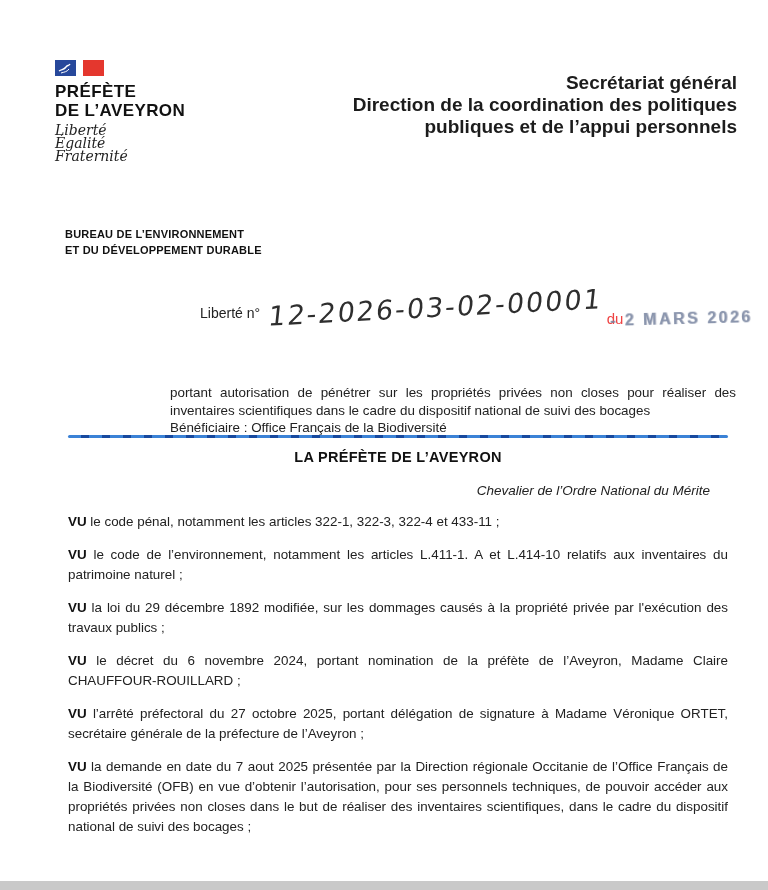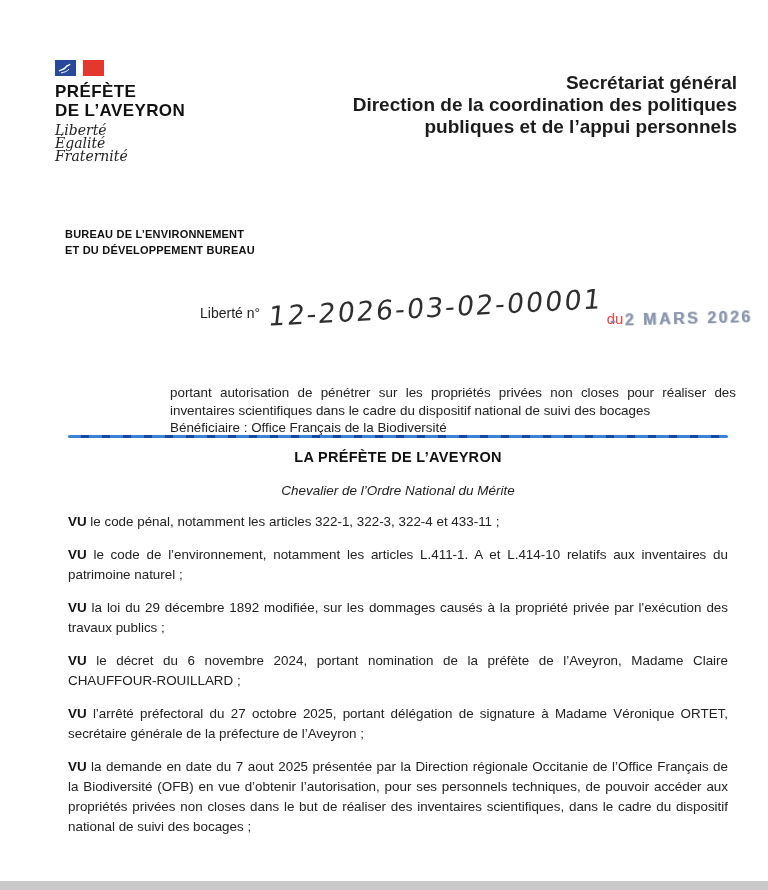--- a/index.html
+++ b/index.html
@@ -71,21 +71,21 @@
   .blue-line{
     position:absolute;left:68px;top:435px;width:660px;height:3px;
     background:repeating-linear-gradient(90deg,#3b82d6 0 13px,#17499e 13px 21px);
     border-radius:2px;
   }
   .title-center{
     position:absolute;left:68px;top:449px;width:660px;text-align:center;
     font-weight:bold;font-size:14.5px;letter-spacing:.3px;color:#111;
   }
   .subtitle-center{
-    position:absolute;left:68px;top:483px;width:660px;text-align:center;
+    position:absolute;left:50px;top:483px;width:660px;text-align:right;
     font-style:italic;font-size:13.5px;color:#222;
   }
 
   
   .vu-list{position:absolute;left:68px;top:512px;width:660px;}
   .vu-list p{
     margin:0 0 13px 0;font-size:13.4px;line-height:20px;
     text-align:justify;color:#222;
   }
   .vu-list p strong{font-weight:bold;color:#111;}
@@ -117,21 +117,21 @@
   </div>
 
   <div class="header-right">
     <div>Secrétariat général</div>
     <div>Direction de la coordination des politiques</div>
     <div>publiques et de l’appui personnels</div>
   </div>
 
   <div class="bureau">
     <div>BUREAU DE L’ENVIRONNEMENT</div>
-    <div>ET DU DÉVELOPPEMENT BUREAU</div>
+    <div>ET DU DÉVELOPPEMENT DURABLE</div>
   </div>
 
   <div class="arrete-row">
     <span class="arrete-label">Liberté n°</span>
     <span class="handwritten">12-2026-03-02-00001</span>
     <span class="du-label">du</span>
   </div>
   <div class="stamp">- 2 MARS 2026</div>
 
   <p class="subject">

